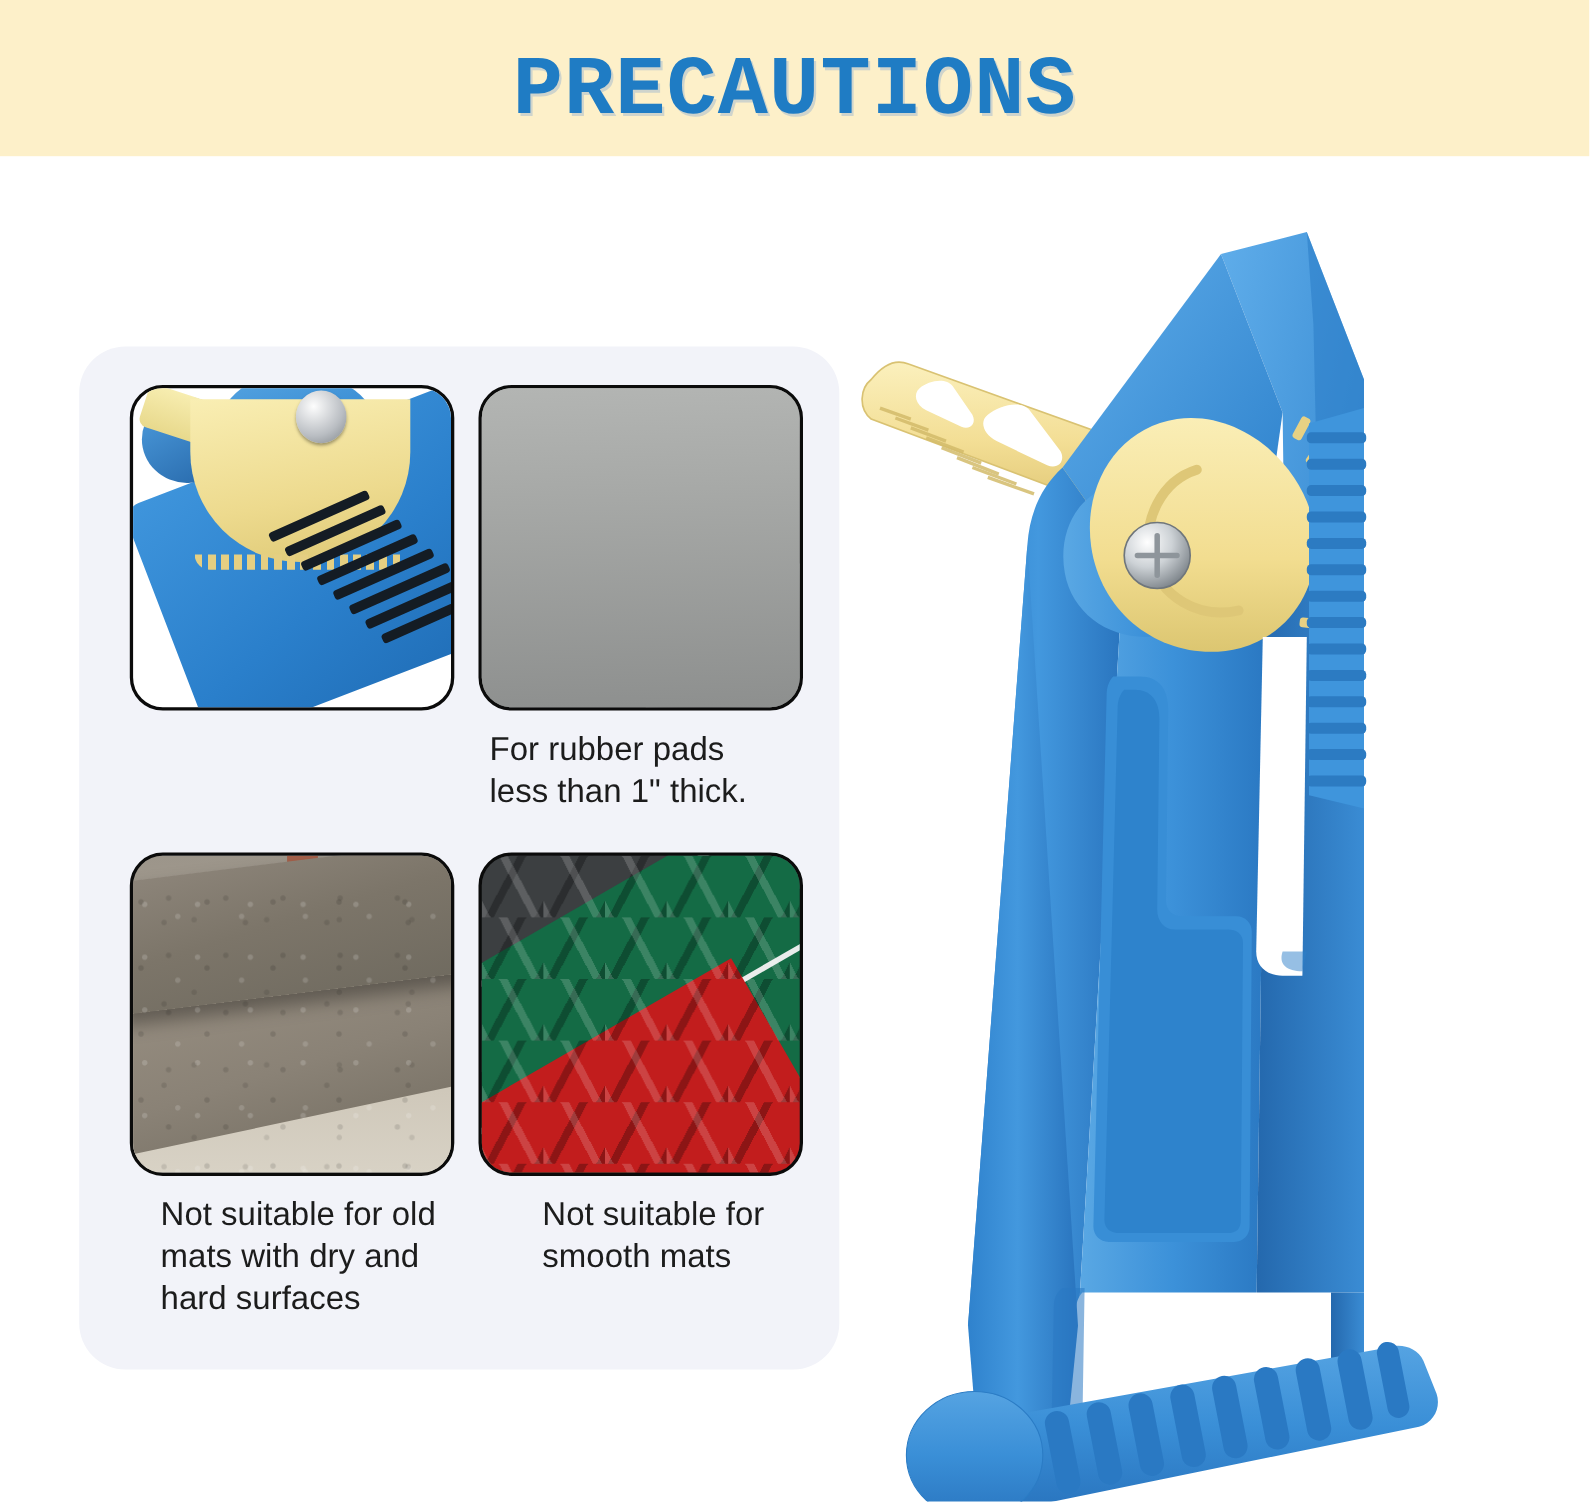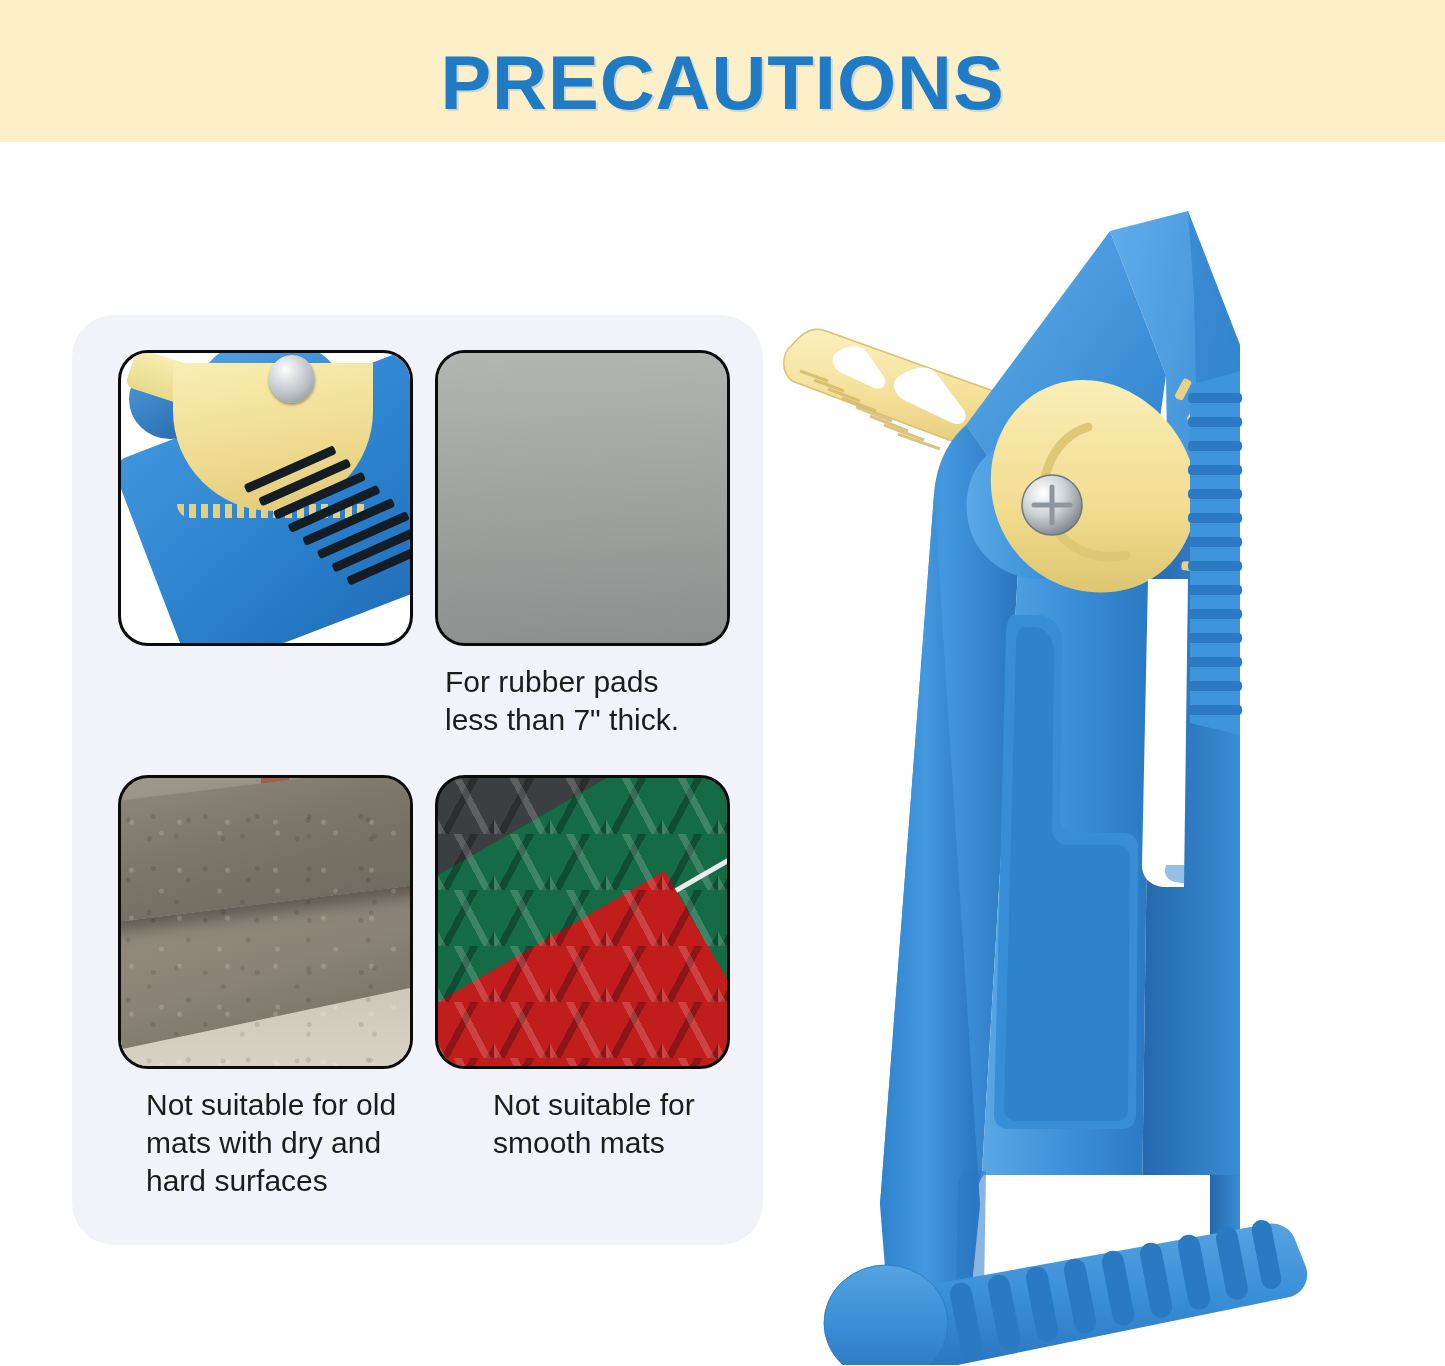--- a/index.html
+++ b/index.html
@@ -16,21 +16,21 @@
     position:absolute;left:0;top:0;width:1445px;height:142px;
     background:#fdf0c9;
     display:flex;align-items:center;justify-content:center;
   }
   .header-title{
     font-size:76px;
     font-weight:bold;
     letter-spacing:1px;
     color:#1f7cc4;
     text-shadow:2px 2px 0 rgba(120,160,210,.35);
-    font-family:Liberation Sans, sans-serif;
+    font-family:Liberation Mono, monospace;
     line-height:1;
     transform:translateY(-2px);
     margin-top:28px;
   }
 
   
   .info-card{
     position:absolute;left:72px;top:315px;
     width:691px;height:930px;
     background:#f2f3f9;
@@ -249,21 +249,21 @@
         </div>
       </div>
     </div>
 
     <div class="cell c2">
       <div class="thumb t2">
         <div class="roll"></div>
         <div class="rollin"></div>
         <div class="sheet"></div>
       </div>
-      <div class="caption">For rubber pads less than 7" thick.</div>
+      <div class="caption">For rubber pads less than 1" thick.</div>
     </div>
 
     <div class="cell c4">
       <div class="thumb t4">
         <div class="band b-black"></div>
         <div class="edge e1"></div>
         <div class="band b-green"></div>
         <div class="edge e2"></div>
         <div class="band b-red"></div>
         <div class="tread"></div>

